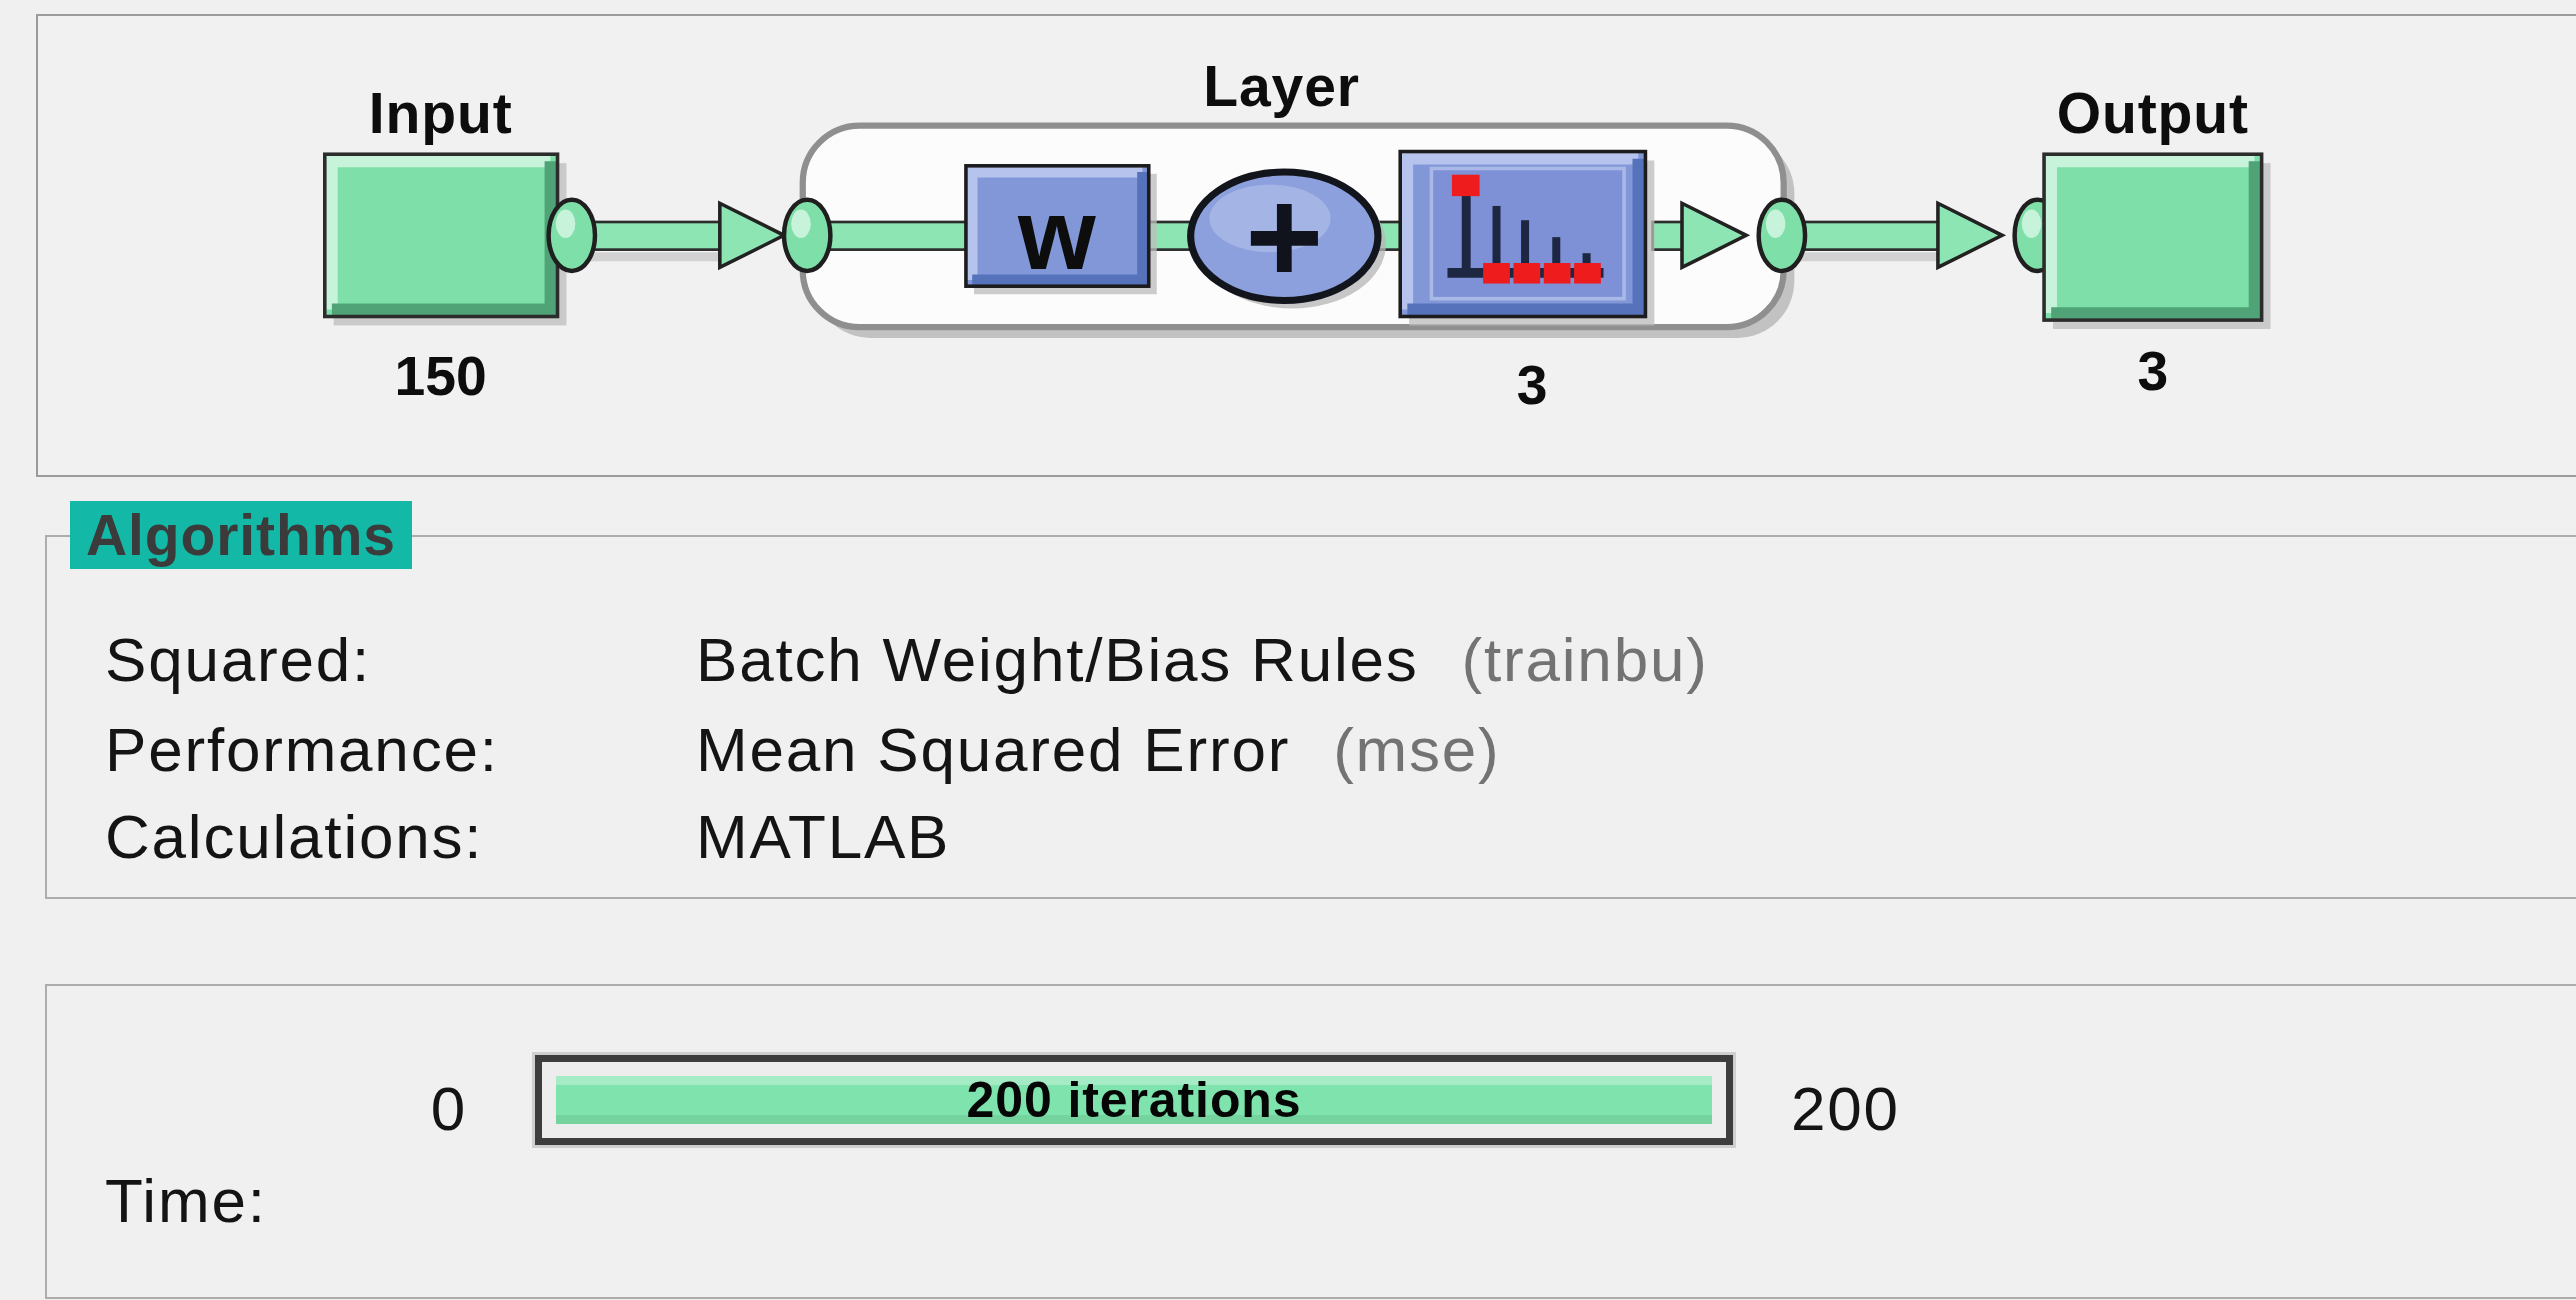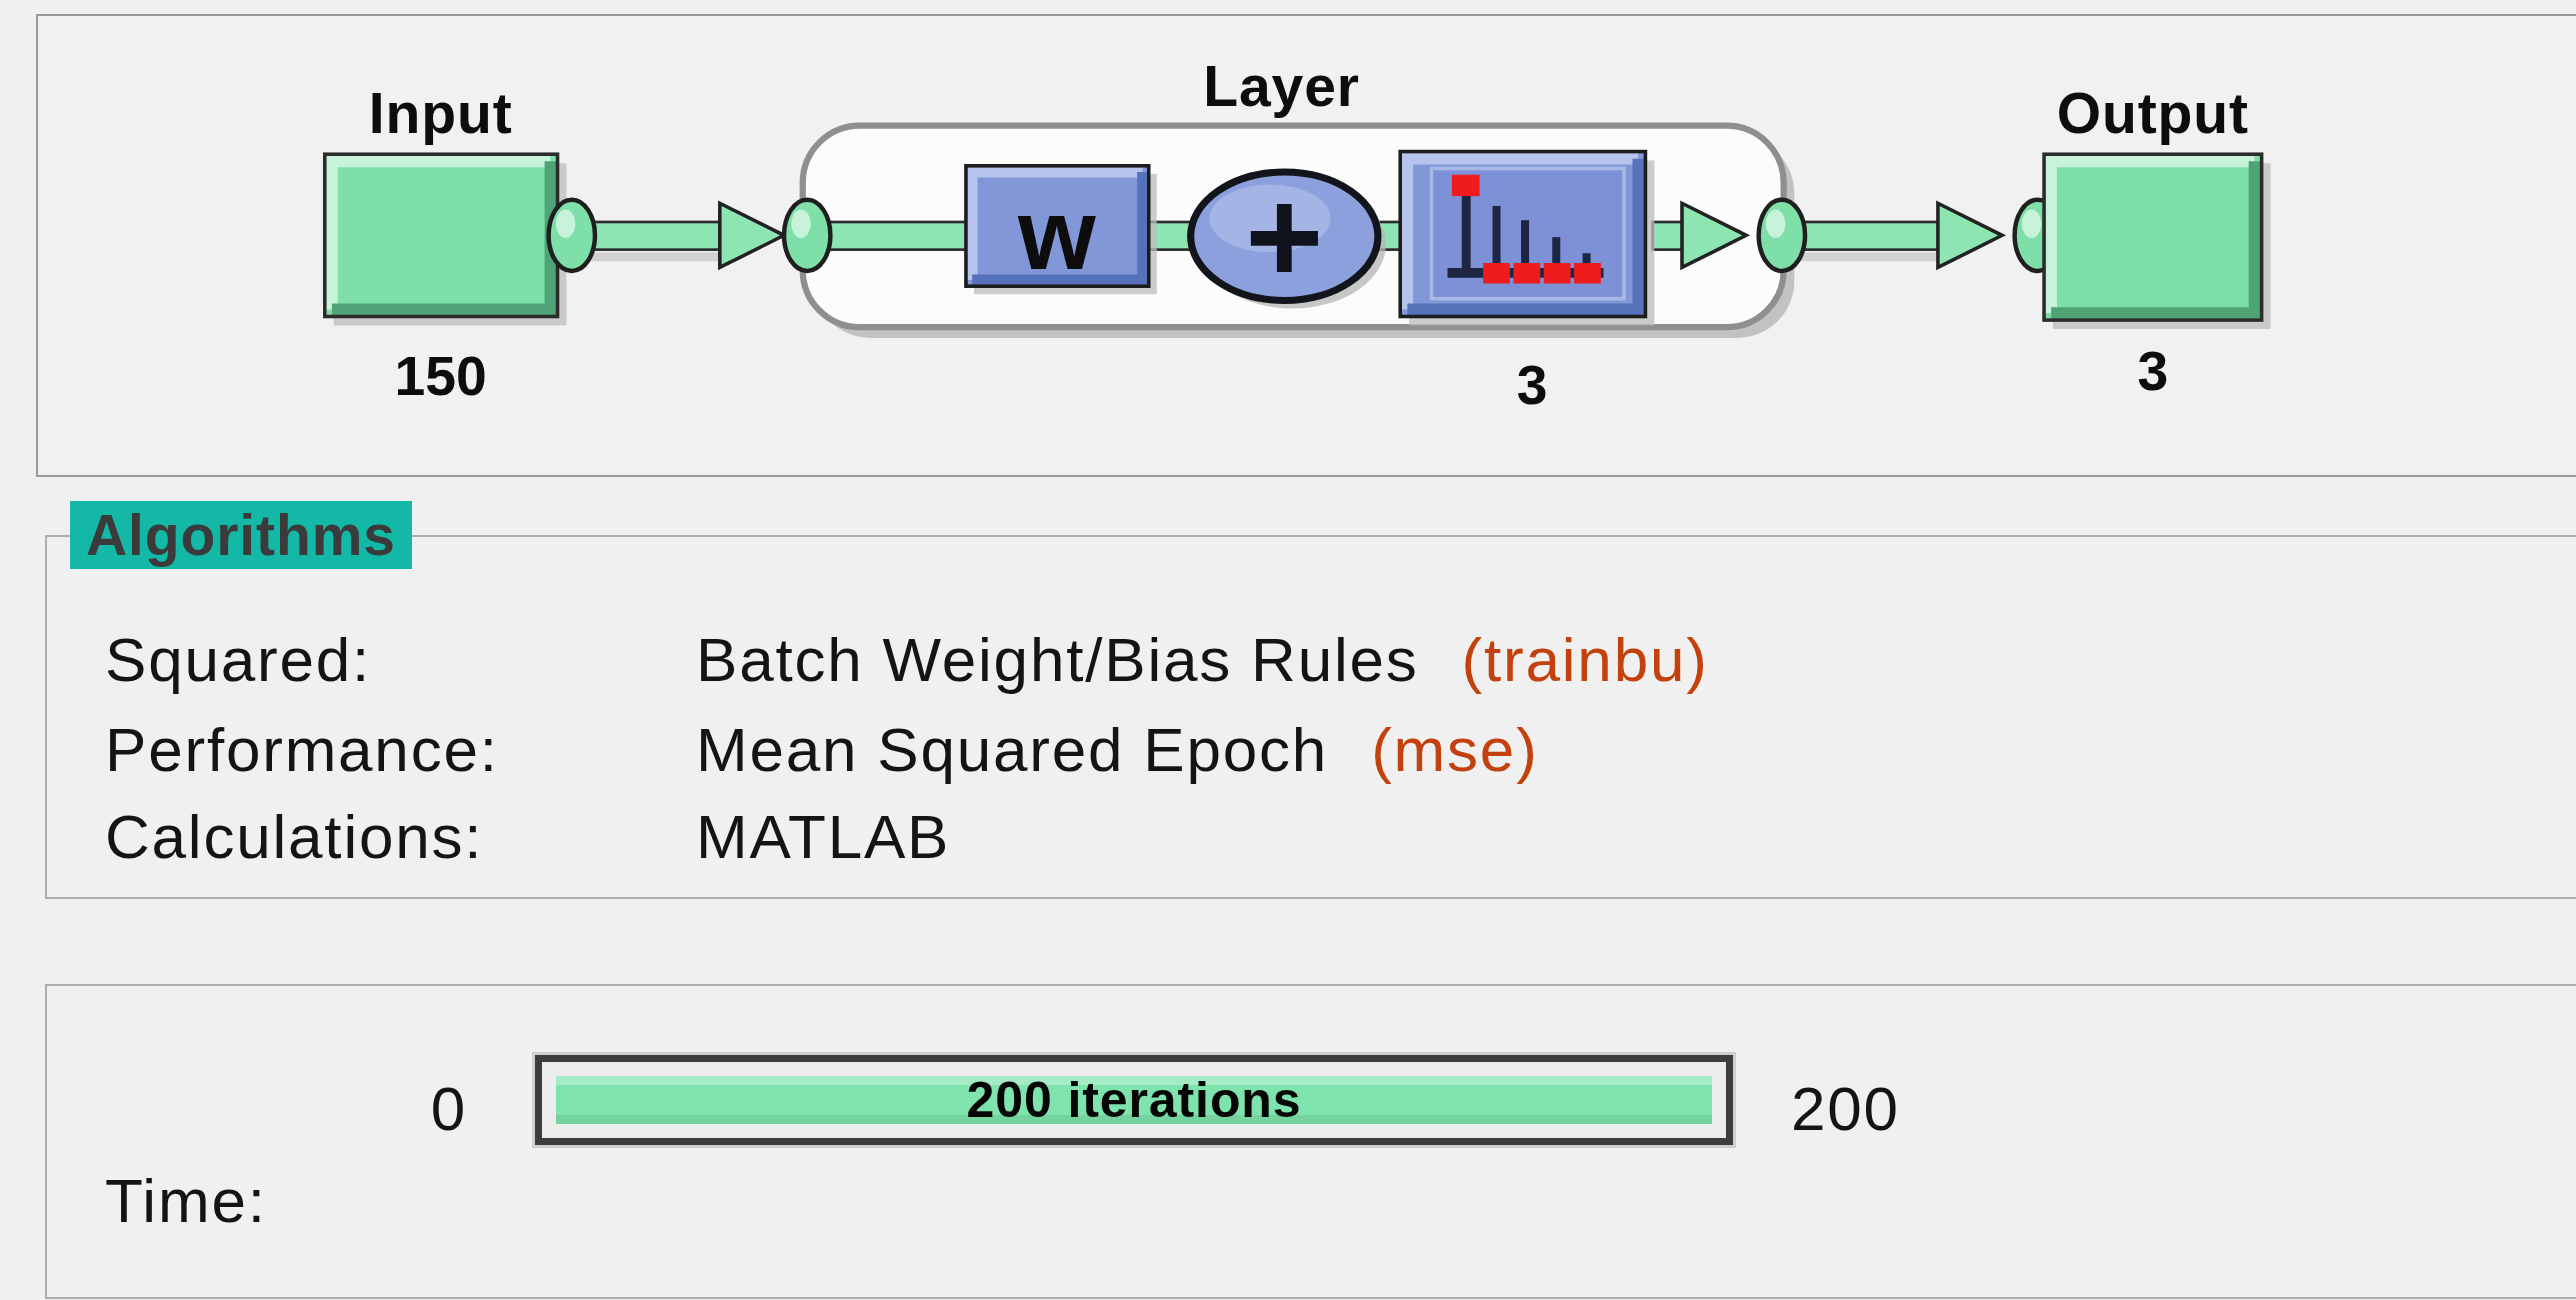--- a/index.html
+++ b/index.html
@@ -55,21 +55,21 @@
     letter-spacing: 0.9px;
     color: #3b3b3b;
     white-space: nowrap;
   }
   .algorithms-box { top: 535px; height: 360px; }
   .progress-box   { top: 984px; height: 311px; }
 
   .algo-row { position: absolute; white-space: nowrap; font-size: 62px; line-height: 71px; letter-spacing: 1.8px; }
   .algo-row .row-label { position: absolute; left: 58px; top: 0; }
   .algo-row .row-value { position: absolute; left: 649px; top: 0; color: #141414; }
-  .row-code { color: #c2410c; margin-left: 43px; }
+  .row-code { color: #737373; margin-left: 43px; }
   .algo-row-0 { top: 87px; }
   .algo-row-1 { top: 177px; }
   .algo-row-2 { top: 264px; }
 
   .prog-label { position: absolute; white-space: nowrap; font-size: 62px; line-height: 71px; letter-spacing: 1.8px; }
 
   
   .bar {
     position: absolute;
     left: 485px;
@@ -208,21 +208,21 @@
   <div class="group algorithms-box">
     <div class="group-title">Algorithms</div>
 
     <div class="algo-row algo-row-0">
       <span class="row-label">Squared:</span>
       <span class="row-value"><span>Batch Weight/Bias Rules</span><span class="row-code">(trainbu)</span></span>
     </div>
 
     <div class="algo-row algo-row-1">
       <span class="row-label">Performance:</span>
-      <span class="row-value"><span>Mean Squared Epoch</span><span class="row-code">(mse)</span></span>
+      <span class="row-value"><span>Mean Squared Error</span><span class="row-code">(mse)</span></span>
     </div>
 
     <div class="algo-row algo-row-2">
       <span class="row-label">Calculations:</span>
       <span class="row-value"><span>MATLAB</span><span class="row-code"></span></span>
     </div>
   </div>
 
   <div class="group progress-box">
 

